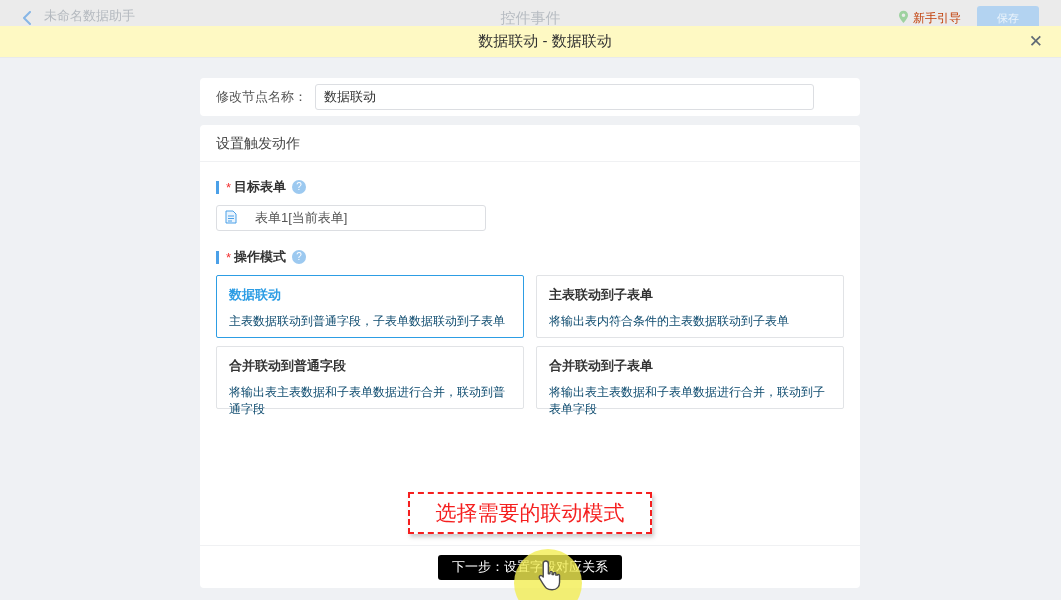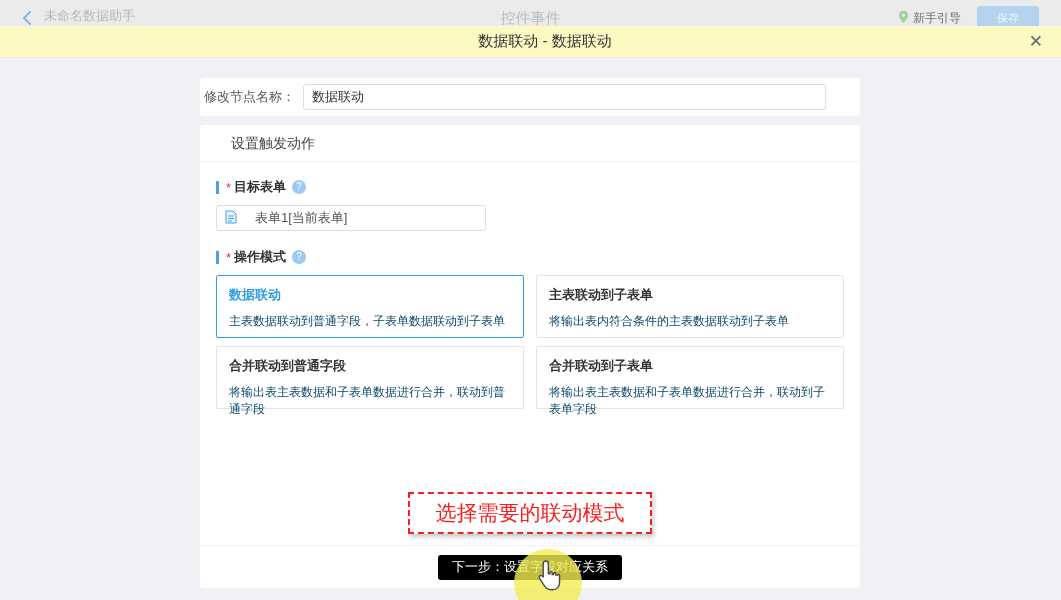--- a/index.html
+++ b/index.html
@@ -7,41 +7,41 @@
   .screen { position:relative; width:1061px; height:600px; overflow:hidden; background:#eff1f4; }
 
   
   .topbar { position:absolute; top:0; left:0; right:0; height:36px; background:#ebebeb;
             display:flex; align-items:center; padding:0 22px; z-index:2; }
   .topbar-left { display:flex; align-items:center; gap:12px; }
   .back-icon { display:flex; align-items:center; cursor:pointer; }
   .app-title { color:#b4b9bf; font-size:13px; border-bottom:1px dashed #c9ccd1; padding-bottom:3px; cursor:pointer; }
   .topbar-center { position:absolute; left:0; right:0; text-align:center; color:#b7bcc2; font-size:15px; pointer-events:none; }
   .topbar-right { margin-left:auto; display:flex; align-items:center; gap:16px; z-index:1; }
-  .guide-link { display:flex; align-items:center; gap:4px; color:#737373; font-size:12px; cursor:pointer; }
+  .guide-link { display:flex; align-items:center; gap:4px; color:#c2410c; font-size:12px; cursor:pointer; }
   .save-btn { width:62px; height:25px; background:#b3d3f1; color:#edf5fc; border:none; border-radius:3px;
               font-size:11px; cursor:pointer; font-family:inherit; }
 
   
   .dialog-header { position:absolute; top:26px; left:0; right:0; height:32px; background:#fef9c3;
                    border-bottom:1px solid #e8eaec; display:flex; align-items:center; justify-content:center; z-index:2;padding-left:29px; }
   .dialog-title { font-size:15px; color:#323232; }
   .close-icon { position:absolute; right:18px; top:4px; font-size:17px; color:#606a75; cursor:pointer; line-height:24px; }
 
   
   .content { position:absolute; top:68px; left:0; right:0; bottom:0; }
 
   .card { position:absolute; left:200px; width:660px; background:#fff; border-radius:4px; }
-  .card-name-row { top:10px; height:38px; display:flex; align-items:center; padding:0 4px; }
+  .card-name-row { top:10px; height:38px; display:flex; align-items:center; padding:0 16px; }
   .name-label { font-size:13px; color:#555; white-space:nowrap; }
   .name-input { flex:1; margin-left:8px; margin-right:30px; height:26px; border:1px solid #dcdee2; border-radius:3px;
                 padding:0 8px; font-size:13px; color:#333; outline:none; font-family:inherit; }
 
   .card-main { top:57px; height:463px; }
-  .section-title { height:37px; line-height:37px; padding:0 31px; font-size:14px; color:#454545;
+  .section-title { height:37px; line-height:37px; padding:0 16px; font-size:14px; color:#454545;
                    border-bottom:1px solid #f0f1f3; }
   .section-body { padding:16px; }
 
   .field-label { display:flex; align-items:center; margin-bottom:9px; }
   .field-bar { width:3px; height:13px; background:#4ba0e8; margin-right:7px; }
   .field-req { color:#f23030; font-size:13px; margin-right:3px; }
   .field-text { font-size:13px; font-weight:bold; color:#333; }
   .help-icon { margin-left:6px; width:14px; height:14px; border-radius:50%; background:#9cc9f0; color:#fff;
                font-size:10px; line-height:14px; text-align:center; cursor:pointer; }
 

